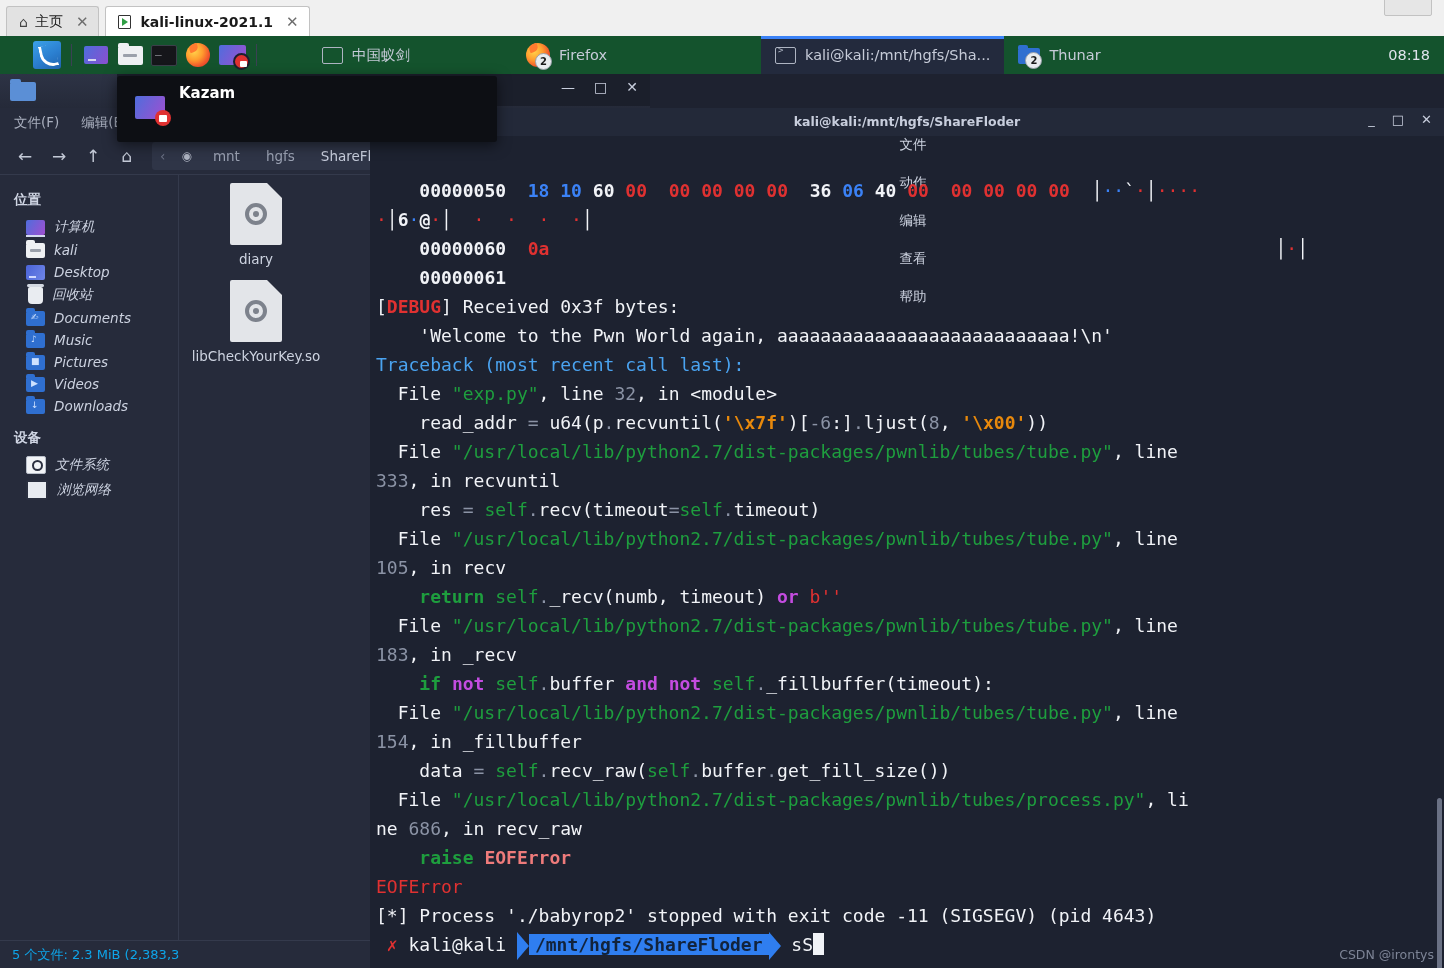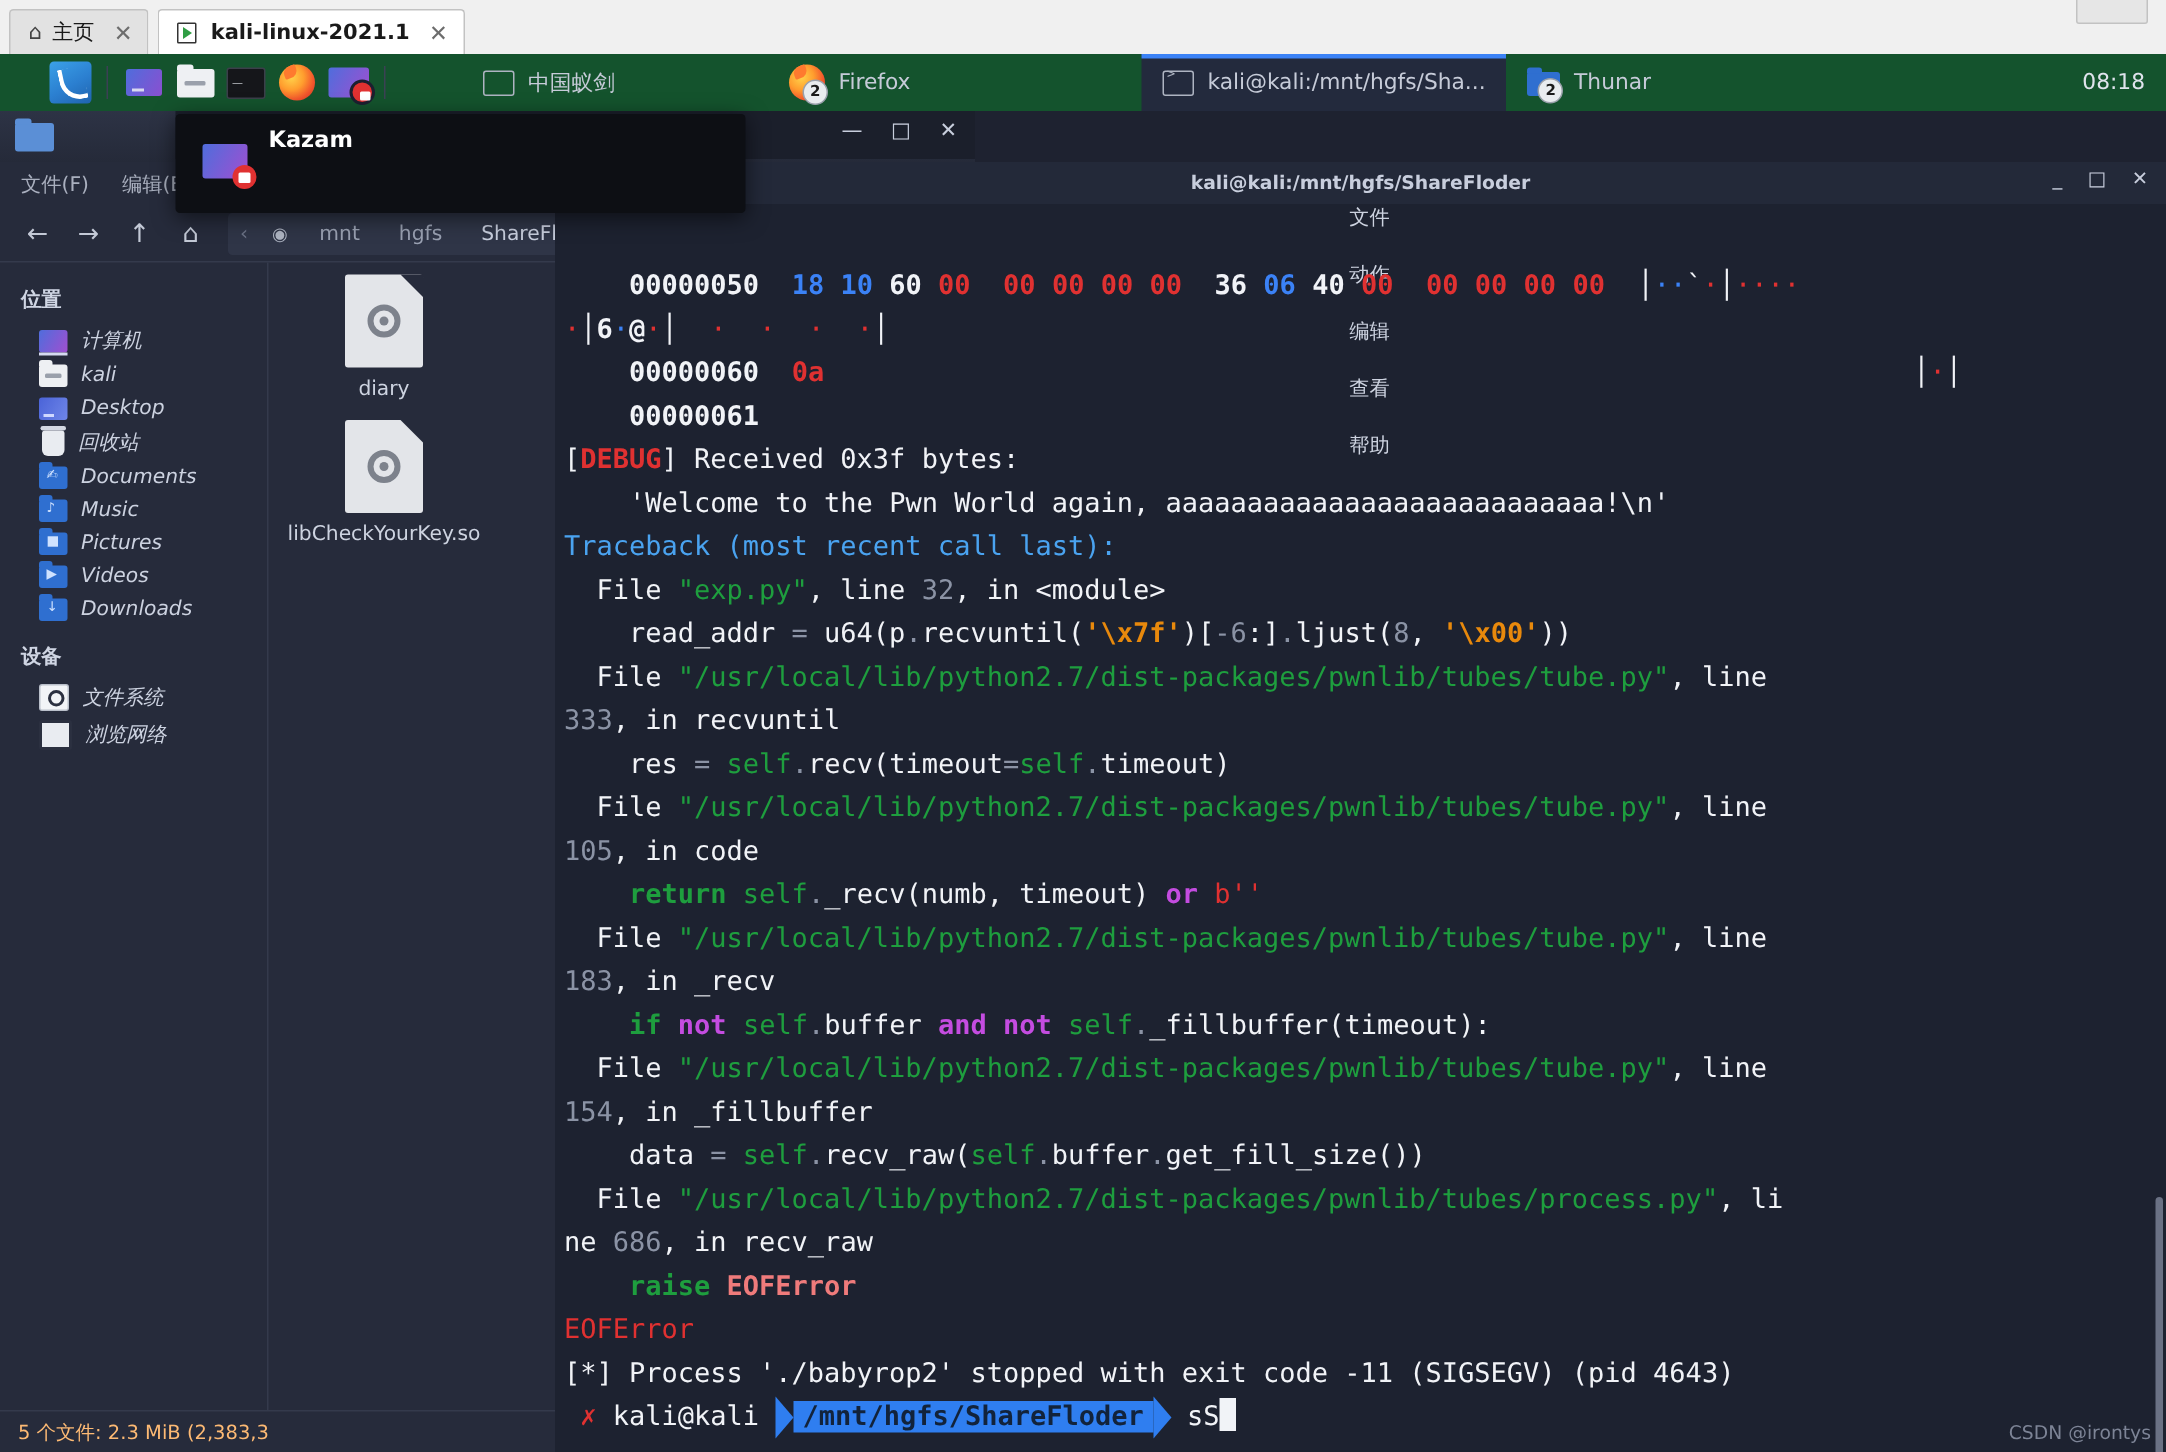--- a/index.html
+++ b/index.html
@@ -137,21 +137,21 @@
   .fileicon:before{content:"";position:absolute;right:0;top:0;border-left:15px solid transparent;border-top:15px solid #262b3b;}
   .fileicon .gear{position:absolute;left:50%;top:50%;transform:translate(-50%,-50%);
      width:22px;height:22px;border-radius:50%;border:4px solid #7d828c;box-sizing:border-box;}
   .fileicon .gear:after{content:"";position:absolute;left:50%;top:50%;transform:translate(-50%,-50%);
      width:6px;height:6px;border-radius:50%;background:#7d828c;}
   .filelabel{font-size:13.5px;color:#cdd3e0;line-height:17px;}
   #fm-vscroll{position:absolute;right:0;top:0;width:9px;height:765px;background:#22273500;}
   #fm-vscroll i{position:absolute;right:2px;top:0;width:5px;height:120px;background:#454b5e;border-radius:3px;display:block;}
 
   #thunar-status{height:28px;display:flex;align-items:center;padding-left:12px;
-     color:#fdba74;font-size:13px;border-top:1px solid #343a4c;}
+     color:#0ea5e9;font-size:13px;border-top:1px solid #343a4c;}
 
   
   #ffghost{position:absolute;left:612px;top:128px;width:700px;height:560px;
      background:#2a3040;opacity:.55;}
   #ffghost .fft{height:22px;color:#767d8e;font-size:11.5px;text-align:center;line-height:22px;}
   #ffghost .ffbtns{position:absolute;right:14px;top:3px;color:#6b7284;font-size:11px;letter-spacing:7px;}
   #ffghost .fftabs{position:absolute;left:10px;top:24px;right:10px;height:24px;color:#5f6678;font-size:11px;
      display:flex;align-items:center;gap:16px;}
   #ffghost .ffurl{position:absolute;left:40px;top:54px;right:60px;height:26px;color:#6f7689;font-size:12px;
      display:flex;align-items:center;gap:14px;}
@@ -427,21 +427,21 @@
 <span><span class="c-white bold">    </span><span class="c-white bold">00000061</span></span>
 <span><span class="c-white">[</span><span class="c-red bold">DEBUG</span><span class="c-white">] Received 0x3f bytes:</span></span>
 <span><span class="c-white">    </span><span class="c-white">'Welcome to the Pwn World again, aaaaaaaaaaaaaaaaaaaaaaaaaaa!\n'</span></span>
 <span class="c-cyan">Traceback (most recent call last):</span>
 <span><span class="c-white">  File </span><span class="c-green">"exp.py"</span><span class="c-white">, line </span><span class="c-gray">32</span><span class="c-white">, </span><span class="c-white">in &lt;module&gt;</span>
 <span class="c-white">    read_addr </span><span class="c-gray">=</span><span class="c-white"> u64(p</span><span class="c-gray">.</span><span class="c-white">recvuntil(</span><span class="c-orange bold">'\x7f'</span><span class="c-white">)[</span><span class="c-gray">-6</span><span class="c-white">:]</span><span class="c-gray">.</span><span class="c-white">ljust(</span><span class="c-gray">8</span><span class="c-white">, </span><span class="c-orange bold">'\x00'</span><span class="c-white">))</span></span>
 <span><span class="c-white">  File </span><span class="c-green">"/usr/local/lib/python2.7/dist-packages/pwnlib/tubes/tube.py"</span><span class="c-white">, line
 </span><span class="c-gray">333</span><span class="c-white">, </span><span class="c-white">in recvuntil</span>
 <span class="c-white">    res </span><span class="c-gray">=</span><span class="c-white"> </span><span class="c-green">self</span><span class="c-gray">.</span><span class="c-white">recv(timeout</span><span class="c-gray">=</span><span class="c-green">self</span><span class="c-gray">.</span><span class="c-white">timeout)</span></span>
 <span><span class="c-white">  File </span><span class="c-green">"/usr/local/lib/python2.7/dist-packages/pwnlib/tubes/tube.py"</span><span class="c-white">, line
-</span><span class="c-gray">105</span><span class="c-white">, </span><span class="c-white">in code</span>
+</span><span class="c-gray">105</span><span class="c-white">, </span><span class="c-white">in recv</span>
 <span class="c-white">    </span><span class="c-green bold">return</span><span class="c-white"> </span><span class="c-green">self</span><span class="c-gray">.</span><span class="c-white">_recv(numb, timeout) </span><span class="c-magenta bold">or</span><span class="c-white"> </span><span class="c-red">b''</span></span>
 <span><span class="c-white">  File </span><span class="c-green">"/usr/local/lib/python2.7/dist-packages/pwnlib/tubes/tube.py"</span><span class="c-white">, line
 </span><span class="c-gray">183</span><span class="c-white">, </span><span class="c-white">in _recv</span>
 <span class="c-white">    </span><span class="c-green bold">if</span><span class="c-white"> </span><span class="c-magenta bold">not</span><span class="c-white"> </span><span class="c-green">self</span><span class="c-gray">.</span><span class="c-white">buffer </span><span class="c-magenta bold">and</span><span class="c-white"> </span><span class="c-magenta bold">not</span><span class="c-white"> </span><span class="c-green">self</span><span class="c-gray">.</span><span class="c-white">_fillbuffer(timeout):</span></span>
 <span><span class="c-white">  File </span><span class="c-green">"/usr/local/lib/python2.7/dist-packages/pwnlib/tubes/tube.py"</span><span class="c-white">, line
 </span><span class="c-gray">154</span><span class="c-white">, </span><span class="c-white">in _fillbuffer</span>
 <span class="c-white">    data </span><span class="c-gray">=</span><span class="c-white"> </span><span class="c-green">self</span><span class="c-gray">.</span><span class="c-white">recv_raw(</span><span class="c-green">self</span><span class="c-gray">.</span><span class="c-white">buffer</span><span class="c-gray">.</span><span class="c-white">get_fill_size())</span></span>
 <span><span class="c-white">  File </span><span class="c-green">"/usr/local/lib/python2.7/dist-packages/pwnlib/tubes/process.py"</span><span class="c-white">, li
 ne </span><span class="c-gray">686</span><span class="c-white">, </span><span class="c-white">in recv_raw</span>
 <span class="c-white">    </span><span class="c-green bold">raise</span><span class="c-white"> </span><span class="c-salmon bold">EOFError</span></span>

